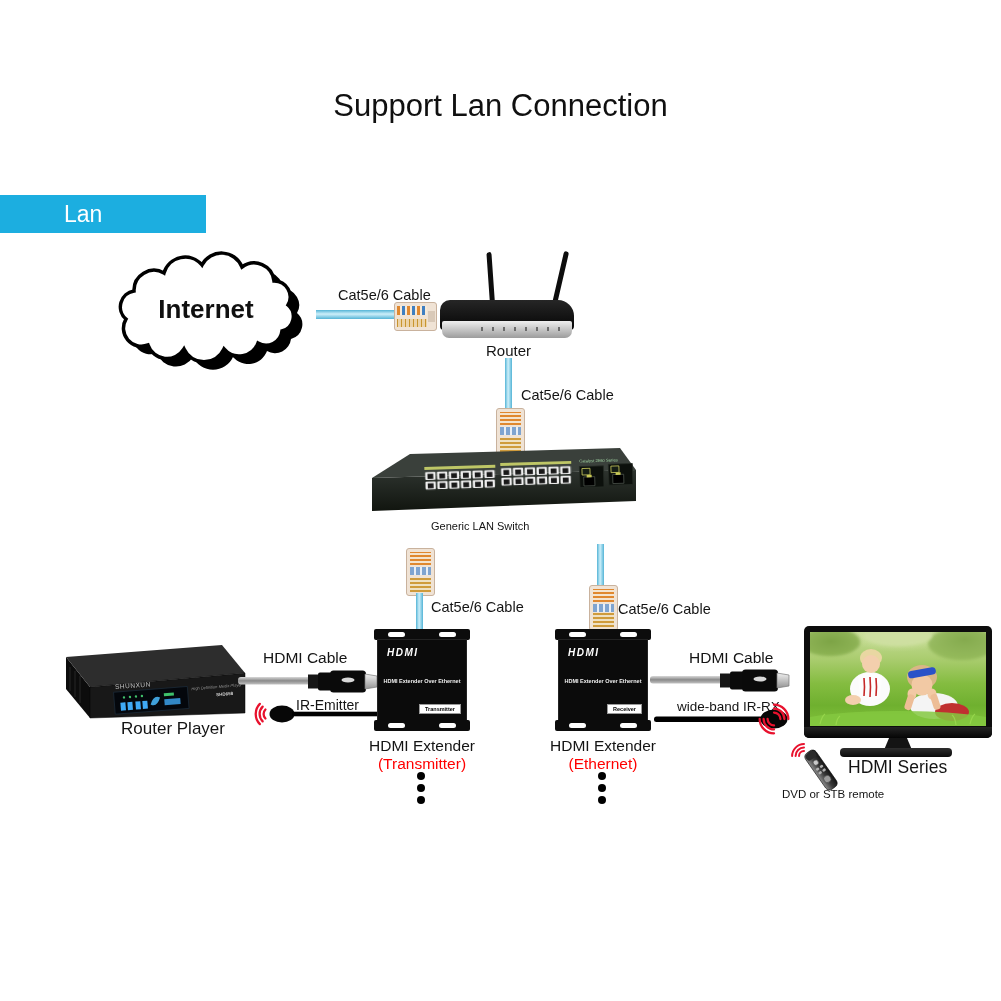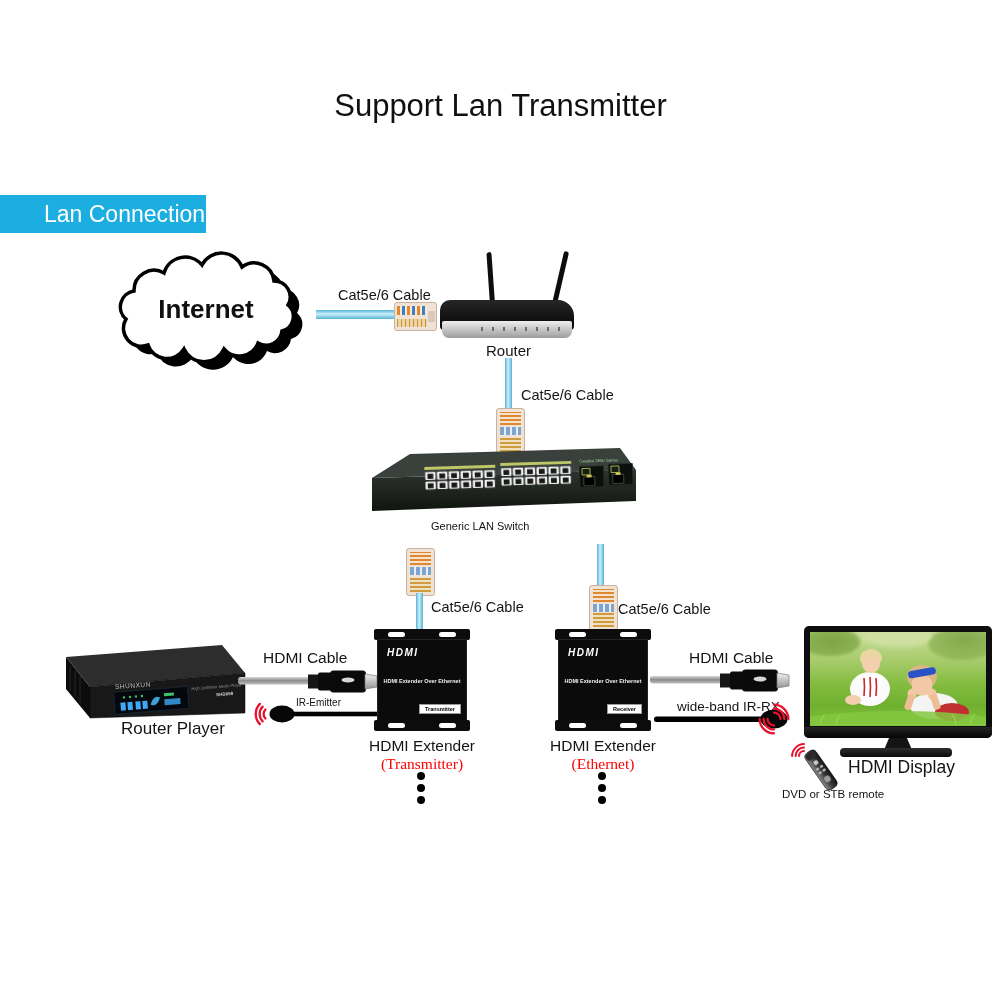--- a/index.html
+++ b/index.html
@@ -2,25 +2,25 @@
 <html><head>
 <meta charset="utf-8">
 <style>
   html,body{margin:0;padding:0;}
   body{
     width:1001px;height:1001px;position:relative;background:#fff;
     font-family:"Liberation Sans", sans-serif;color:#141414;overflow:hidden;
   }
   .lbl{position:absolute;white-space:nowrap;color:#141414;}
   .lbl.c{text-align:center;}
-  .red{color:#ff0000;font-family:Liberation Serif, serif;}
+  .red{color:#ff0000;}
   
   #title{position:absolute;left:0;right:0;top:88px;text-align:center;font-size:31px;color:#101010;}
   #banner{position:absolute;left:0;top:195px;width:206px;height:38px;background:#1caee0;
-          color:#fff;font-size:23px;line-height:38px;padding-left:44px;box-sizing:border-box;}
+          color:#fff;font-size:23px;line-height:38px;padding-left:64px;box-sizing:border-box;}
   
   .cable-v{position:absolute;width:7px;background:linear-gradient(90deg,#54b4d6,#cdeffa 45%,#54b4d6);}
   .cable-h{position:absolute;height:9px;background:linear-gradient(180deg,#54b4d6,#cdeffa 45%,#54b4d6);}
   
   .rj45h{position:absolute;width:41px;height:27px;background:#f0e3d5;border:1px solid #c9b29d;border-radius:3px;overflow:hidden;}
   .rj45h .wires{position:absolute;left:2px;top:3px;right:9px;height:9px;
     background:repeating-linear-gradient(90deg,#e0882f 0 3px,#f7ead9 3px 5px,#3f7fc1 5px 8px,#f7ead9 8px 10px);}
   .rj45h .contacts{position:absolute;left:2px;bottom:3px;right:9px;height:8px;
     background:repeating-linear-gradient(90deg,#c8952f 0 1px,#ecd3a8 1px 4px);}
   .rj45h .clip{position:absolute;right:1px;top:8px;width:7px;height:11px;background:#d9c9b8;}
@@ -62,21 +62,21 @@
       radial-gradient(70px 24px at 50% 2%, rgba(214,230,170,.95), transparent 75%),
       linear-gradient(180deg,#c6dc96 0%,#abcd70 28%,#84bc40 55%,#6fb02f 78%,#82c23c 100%);}
   #tv .neck{position:absolute;left:80px;top:112px;width:28px;height:12px;background:#141414;
     clip-path:polygon(18% 0,82% 0,100% 100%,0 100%);}
   #tv .base{position:absolute;left:36px;top:122px;width:112px;height:9px;border-radius:4px;
     background:linear-gradient(#2e2e2e,#0a0a0a);}
 </style>
 </head>
 <body>
 
-<div id="title">Support Lan Transmitter</div>
+<div id="title">Support Lan Connection</div>
 <div id="banner">Lan Connection</div>
 
 <svg style="position:absolute;left:108px;top:250px;" width="212" height="120" viewBox="0 0 212 120">
   <path transform="translate(9,8)" fill="#000" d="M40,95 a18,18 0 0 1 -22,-26 a16,16 0 0 1 8,-28 a20,20 0 0 1 30,-18 a22,22 0 0 1 38,-8 a22,22 0 0 1 40,2 a20,20 0 0 1 32,14 a16,16 0 0 1 14,24 a15,15 0 0 1 -6,26 a16,16 0 0 1 -24,12 a20,20 0 0 1 -34,6 a22,22 0 0 1 -40,0 a20,20 0 0 1 -36,-4 z"></path>
   <path fill="#fff" stroke="#000" stroke-width="3.5" d="M40,95 a18,18 0 0 1 -22,-26 a16,16 0 0 1 8,-28 a20,20 0 0 1 30,-18 a22,22 0 0 1 38,-8 a22,22 0 0 1 40,2 a20,20 0 0 1 32,14 a16,16 0 0 1 14,24 a15,15 0 0 1 -6,26 a16,16 0 0 1 -24,12 a20,20 0 0 1 -34,6 a22,22 0 0 1 -40,0 a20,20 0 0 1 -36,-4 z"></path>
   <text x="98" y="68" text-anchor="middle" font-family="Liberation Sans, sans-serif" font-size="26" font-weight="bold" fill="#101010">Internet</text>
 </svg>
 
 <div class="lbl" style="left:338px;top:287px;font-size:14.5px;">Cat5e/6 Cable</div>
 <div class="cable-h" style="left:316px;top:310px;width:80px;"></div>
@@ -200,21 +200,21 @@
     </linearGradient>
   </defs>
   <rect x="0" y="11" width="74" height="7.5" rx="3" fill="url(#cg)"></rect>
   <rect x="70" y="8.5" width="12" height="14" fill="#161616"></rect>
   <rect x="80" y="6.5" width="14" height="18" rx="2" fill="#0b0b0b"></rect>
   <rect x="92" y="4.5" width="36" height="22" rx="3.5" fill="#0a0a0a"></rect>
   <ellipse cx="110" cy="14" rx="6.5" ry="2.6" fill="#d8d8d8"></ellipse>
   <polygon points="127,8 139,10 139,21 127,23" fill="url(#tg)" stroke="#787878" stroke-width="0.7"></polygon>
 </svg>
 
-<div class="lbl" style="left:296px;top:697px;font-size:10px;">IR-Emitter</div>
+<div class="lbl" style="left:296px;top:697px;font-size:14px;">IR-Emitter</div>
 <svg style="position:absolute;left:240px;top:694px;" width="142" height="44" viewBox="0 0 142 44">
   <g stroke="#e8112d" stroke-width="2.3" fill="none" stroke-linecap="round">
     <path d="M25.45,15.45 A6.5,6.5 0 0 0 25.45,24.55"></path>
     <path d="M22.65,12.65 A10.5,10.5 0 0 0 22.65,27.35"></path>
     <path d="M19.85,9.85 A14.5,14.5 0 0 0 19.85,30.15"></path>
   </g>
   <ellipse cx="42" cy="20" rx="12.5" ry="8.5" fill="#070707"></ellipse>
   <rect x="52" y="17.7" width="88" height="4.6" fill="#000"></rect>
 </svg>
 
@@ -325,21 +325,21 @@
           <path d="M26,93 q1,-7 4,-9"></path>
           <path d="M160,92 q2,-8 5,-10"></path>
           <path d="M146,93 q-1,-8 -4,-10"></path>
       </g>
     </svg>
   </div>
   <div class="botstrip"></div>
   <div class="neck"></div>
   <div class="base"></div>
 </div>
-<div class="lbl" style="left:848px;top:757px;font-size:17.5px;">HDMI Display</div>
+<div class="lbl" style="left:848px;top:757px;font-size:17.5px;">HDMI Series</div>
 
 <svg style="position:absolute;left:788px;top:740px;" width="66" height="58" viewBox="0 0 66 58">
   <defs>
     <linearGradient id="remg" x1="0" y1="0" x2="1" y2="0">
       <stop offset="0" stop-color="#8a8a8a"></stop>
         <stop offset="0.5" stop-color="#3a3a3a"></stop>
         <stop offset="1" stop-color="#141414"></stop>
     </linearGradient>
   </defs>
   <g stroke="#e8112d" stroke-width="2" fill="none" stroke-linecap="round" transform="rotate(45 16 16)">

